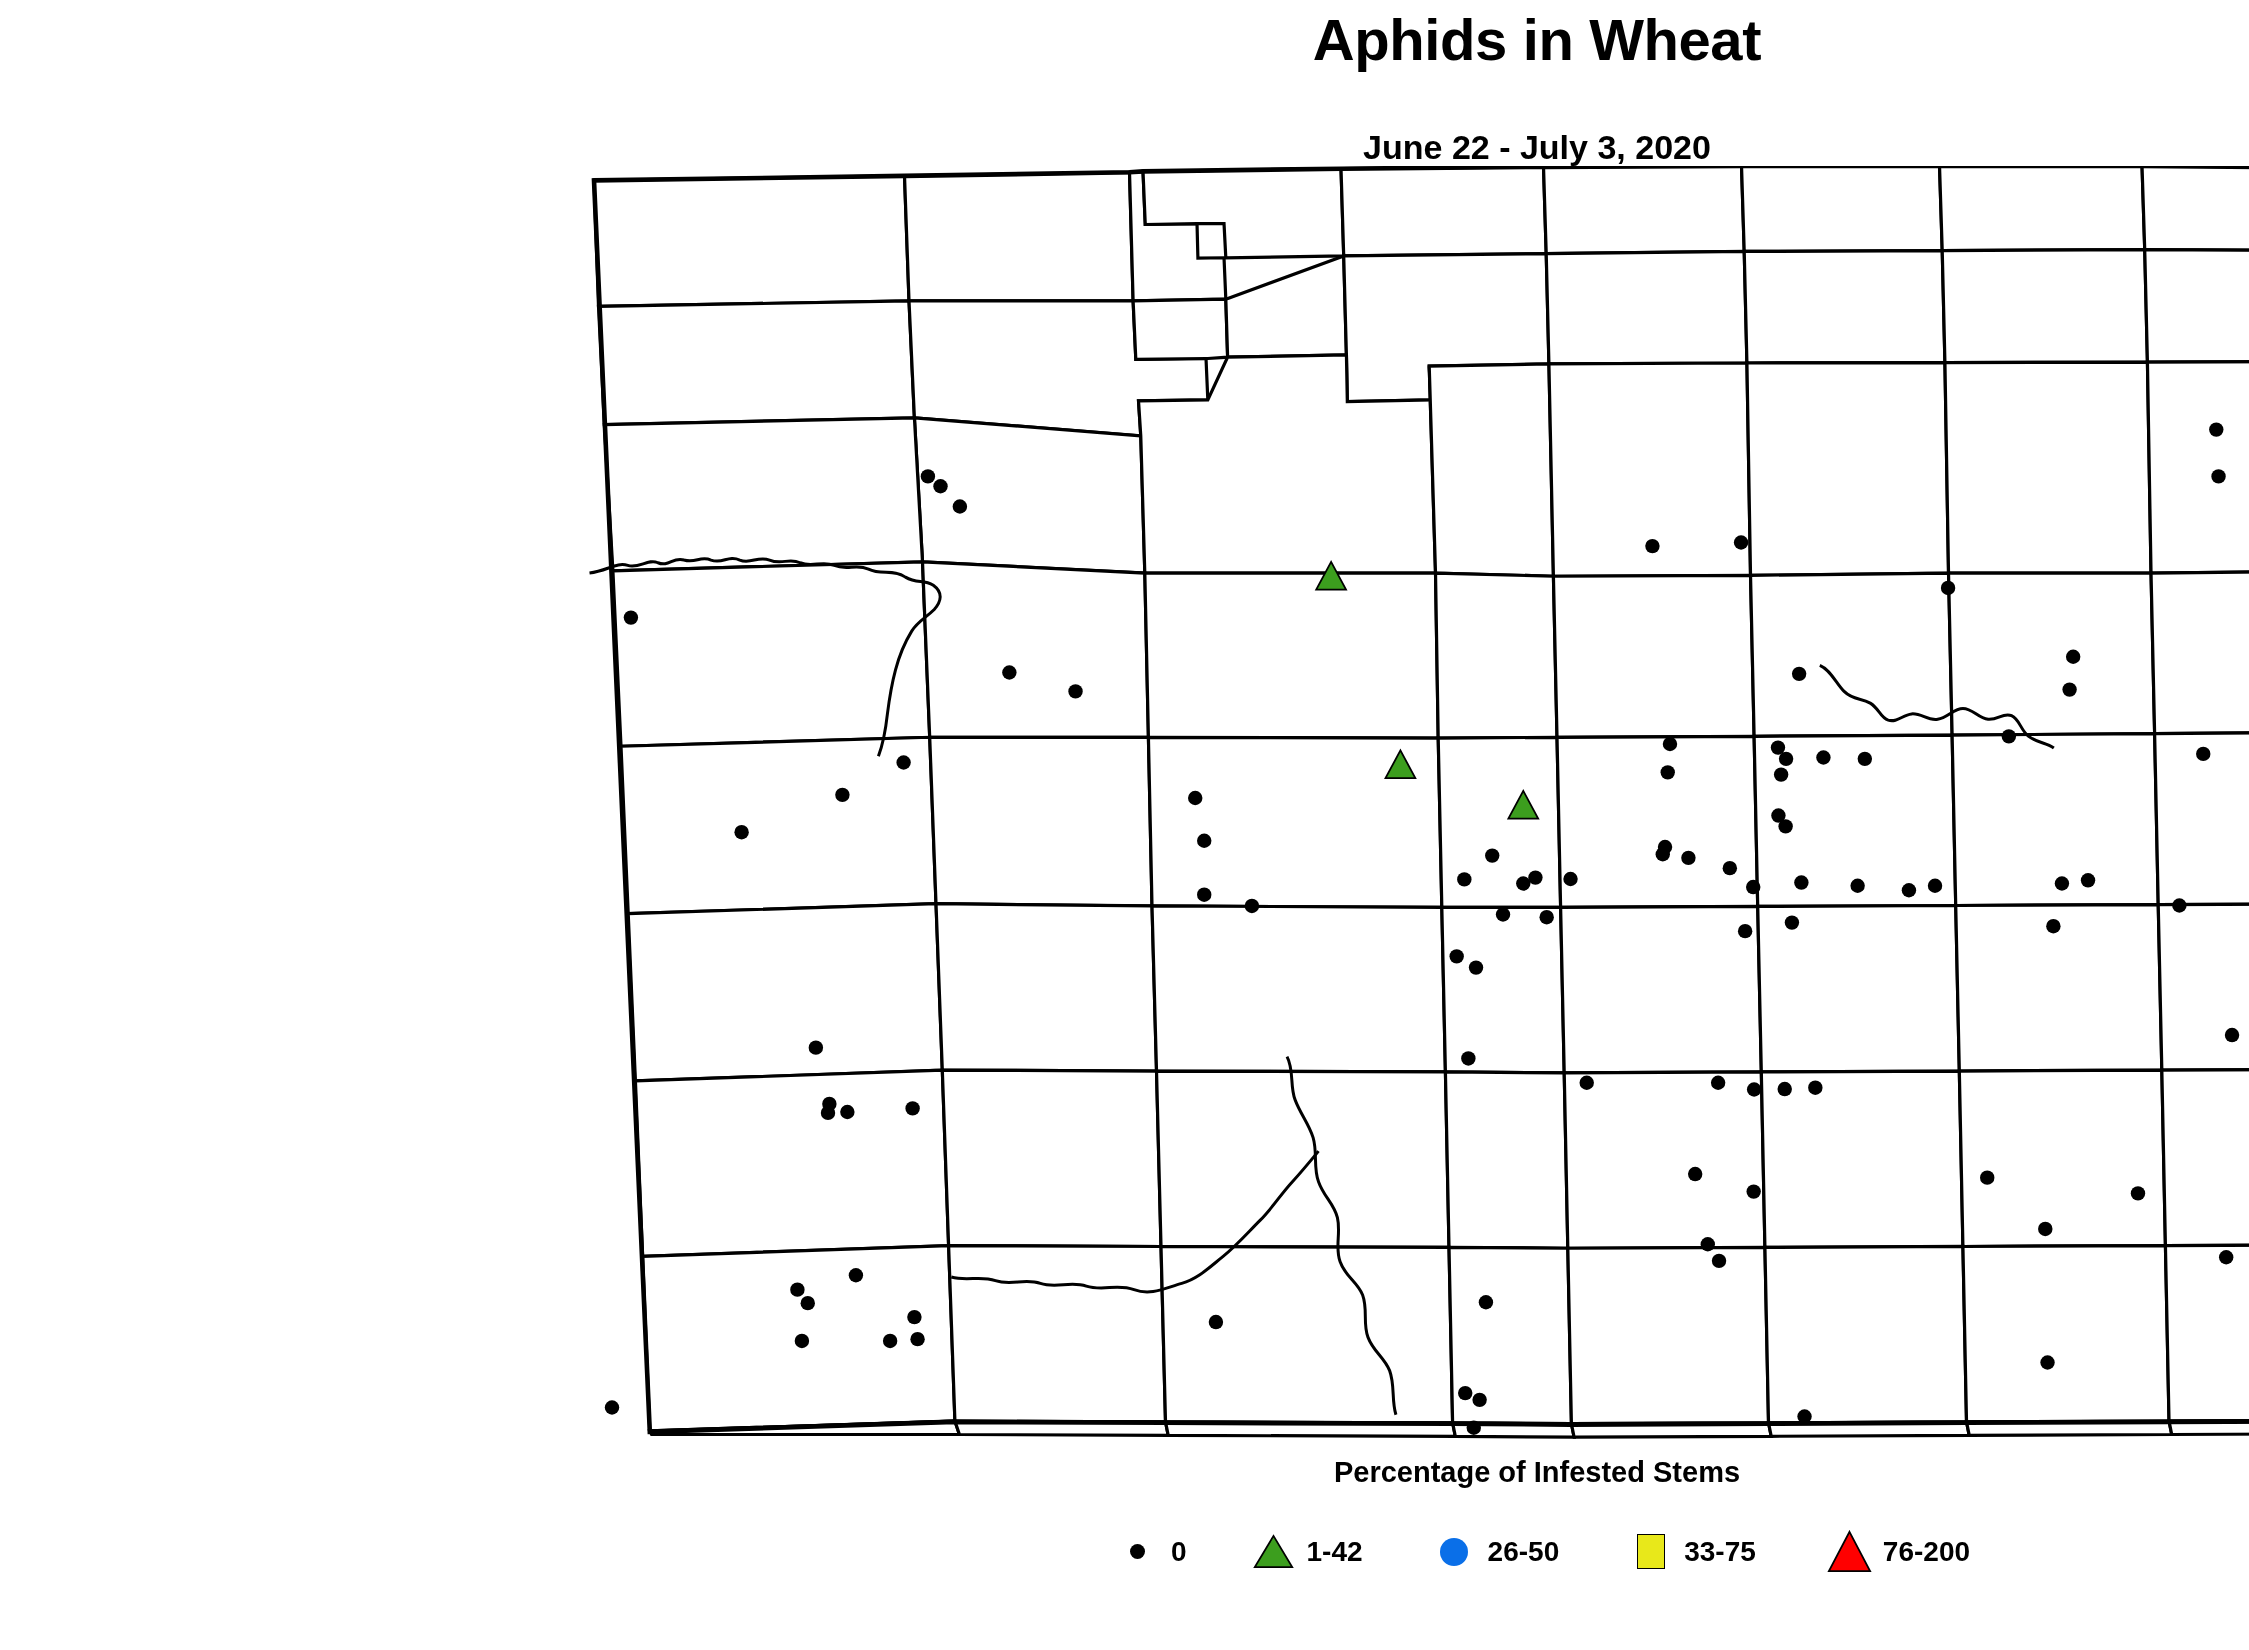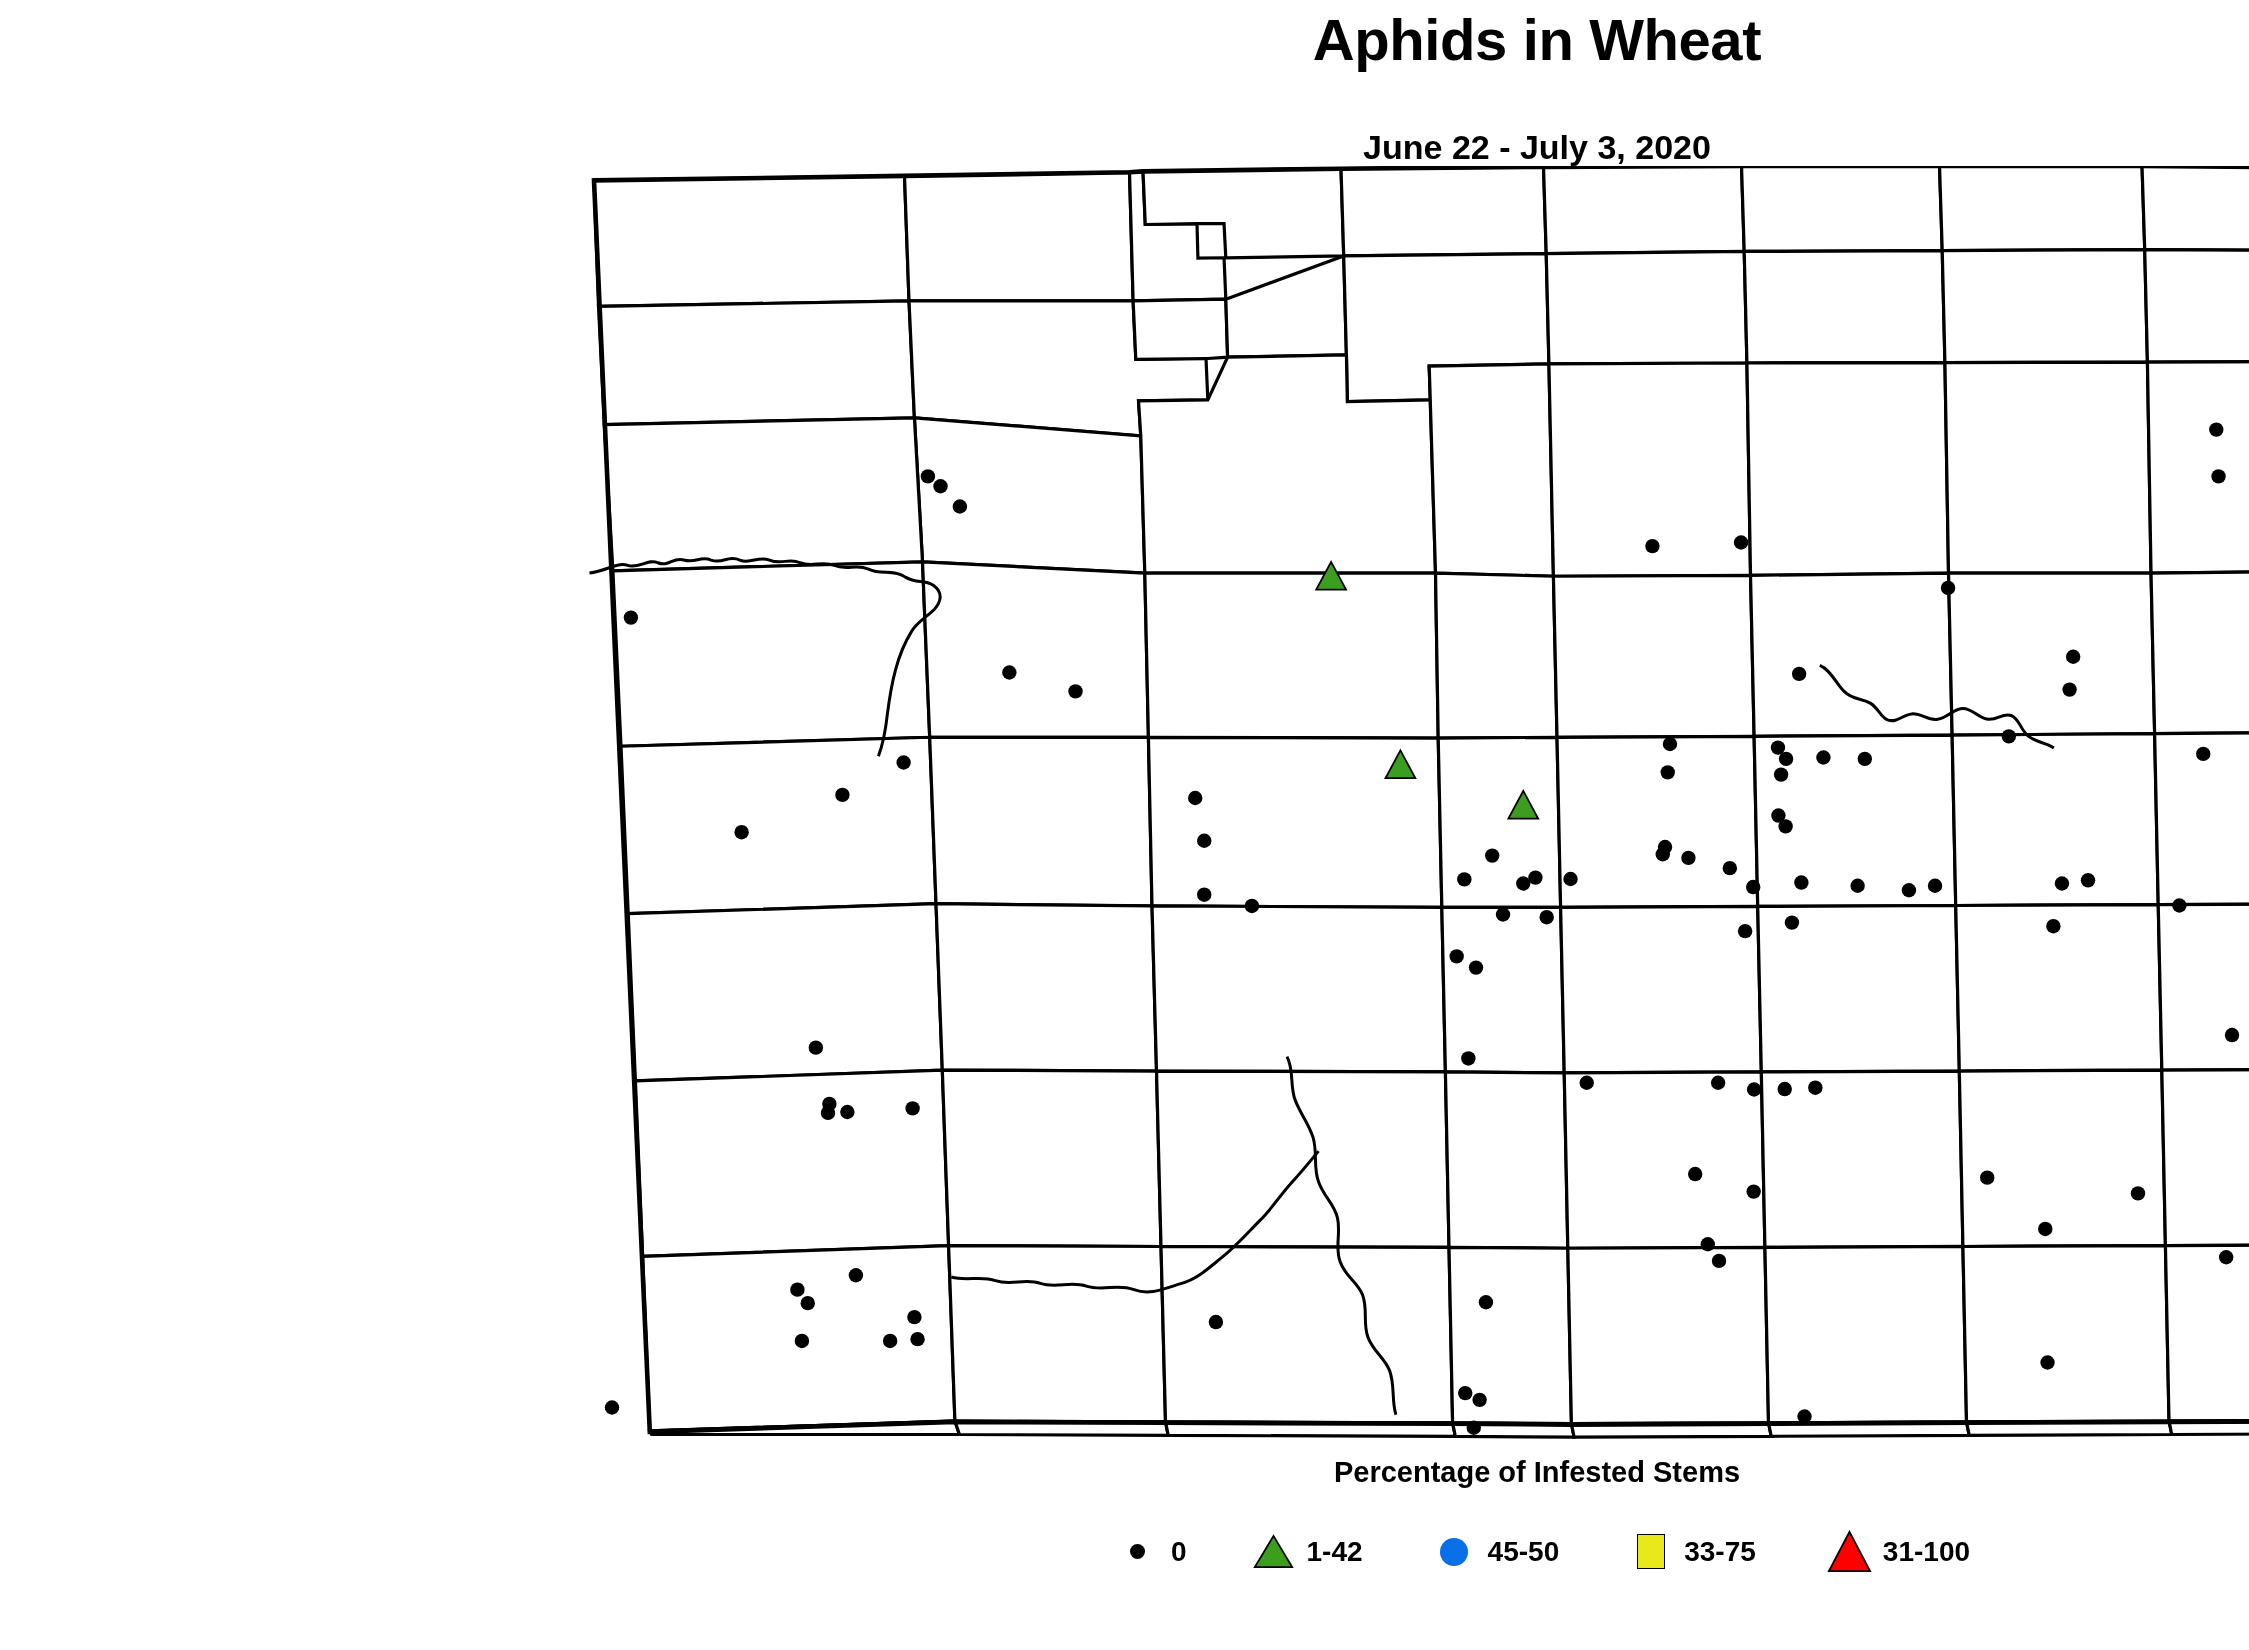--- a/index.html
+++ b/index.html
@@ -367,37 +367,37 @@
         </svg>
       </span>
       <span class="leg-lab">1-42</span>
     </div>
     <span class="gap2"></span>
 
     <div class="leg-item">
       <span class="leg-sym">
         <span class="sp-circ"></span>
       </span>
-      <span class="leg-lab">45-50</span>
+      <span class="leg-lab">26-50</span>
     </div>
     <span class="gap3"></span>
 
     <div class="leg-item">
       <span class="leg-sym">
         <span class="sp-sq"></span>
       </span>
       <span class="leg-lab">33-75</span>
     </div>
     <span class="gap4"></span>
 
     <div class="leg-item">
       <span class="leg-sym">
         <svg width="47" height="43" viewBox="0 0 104 96">
           <polygon points="52,4 98,92 6,92" fill="#FF0000" stroke="#000" stroke-width="4"></polygon>
         </svg>
       </span>
-      <span class="leg-lab">31-100</span>
+      <span class="leg-lab">76-200</span>
     </div>
 
   </div>
 
 </div>
 
 
 </body></html>

